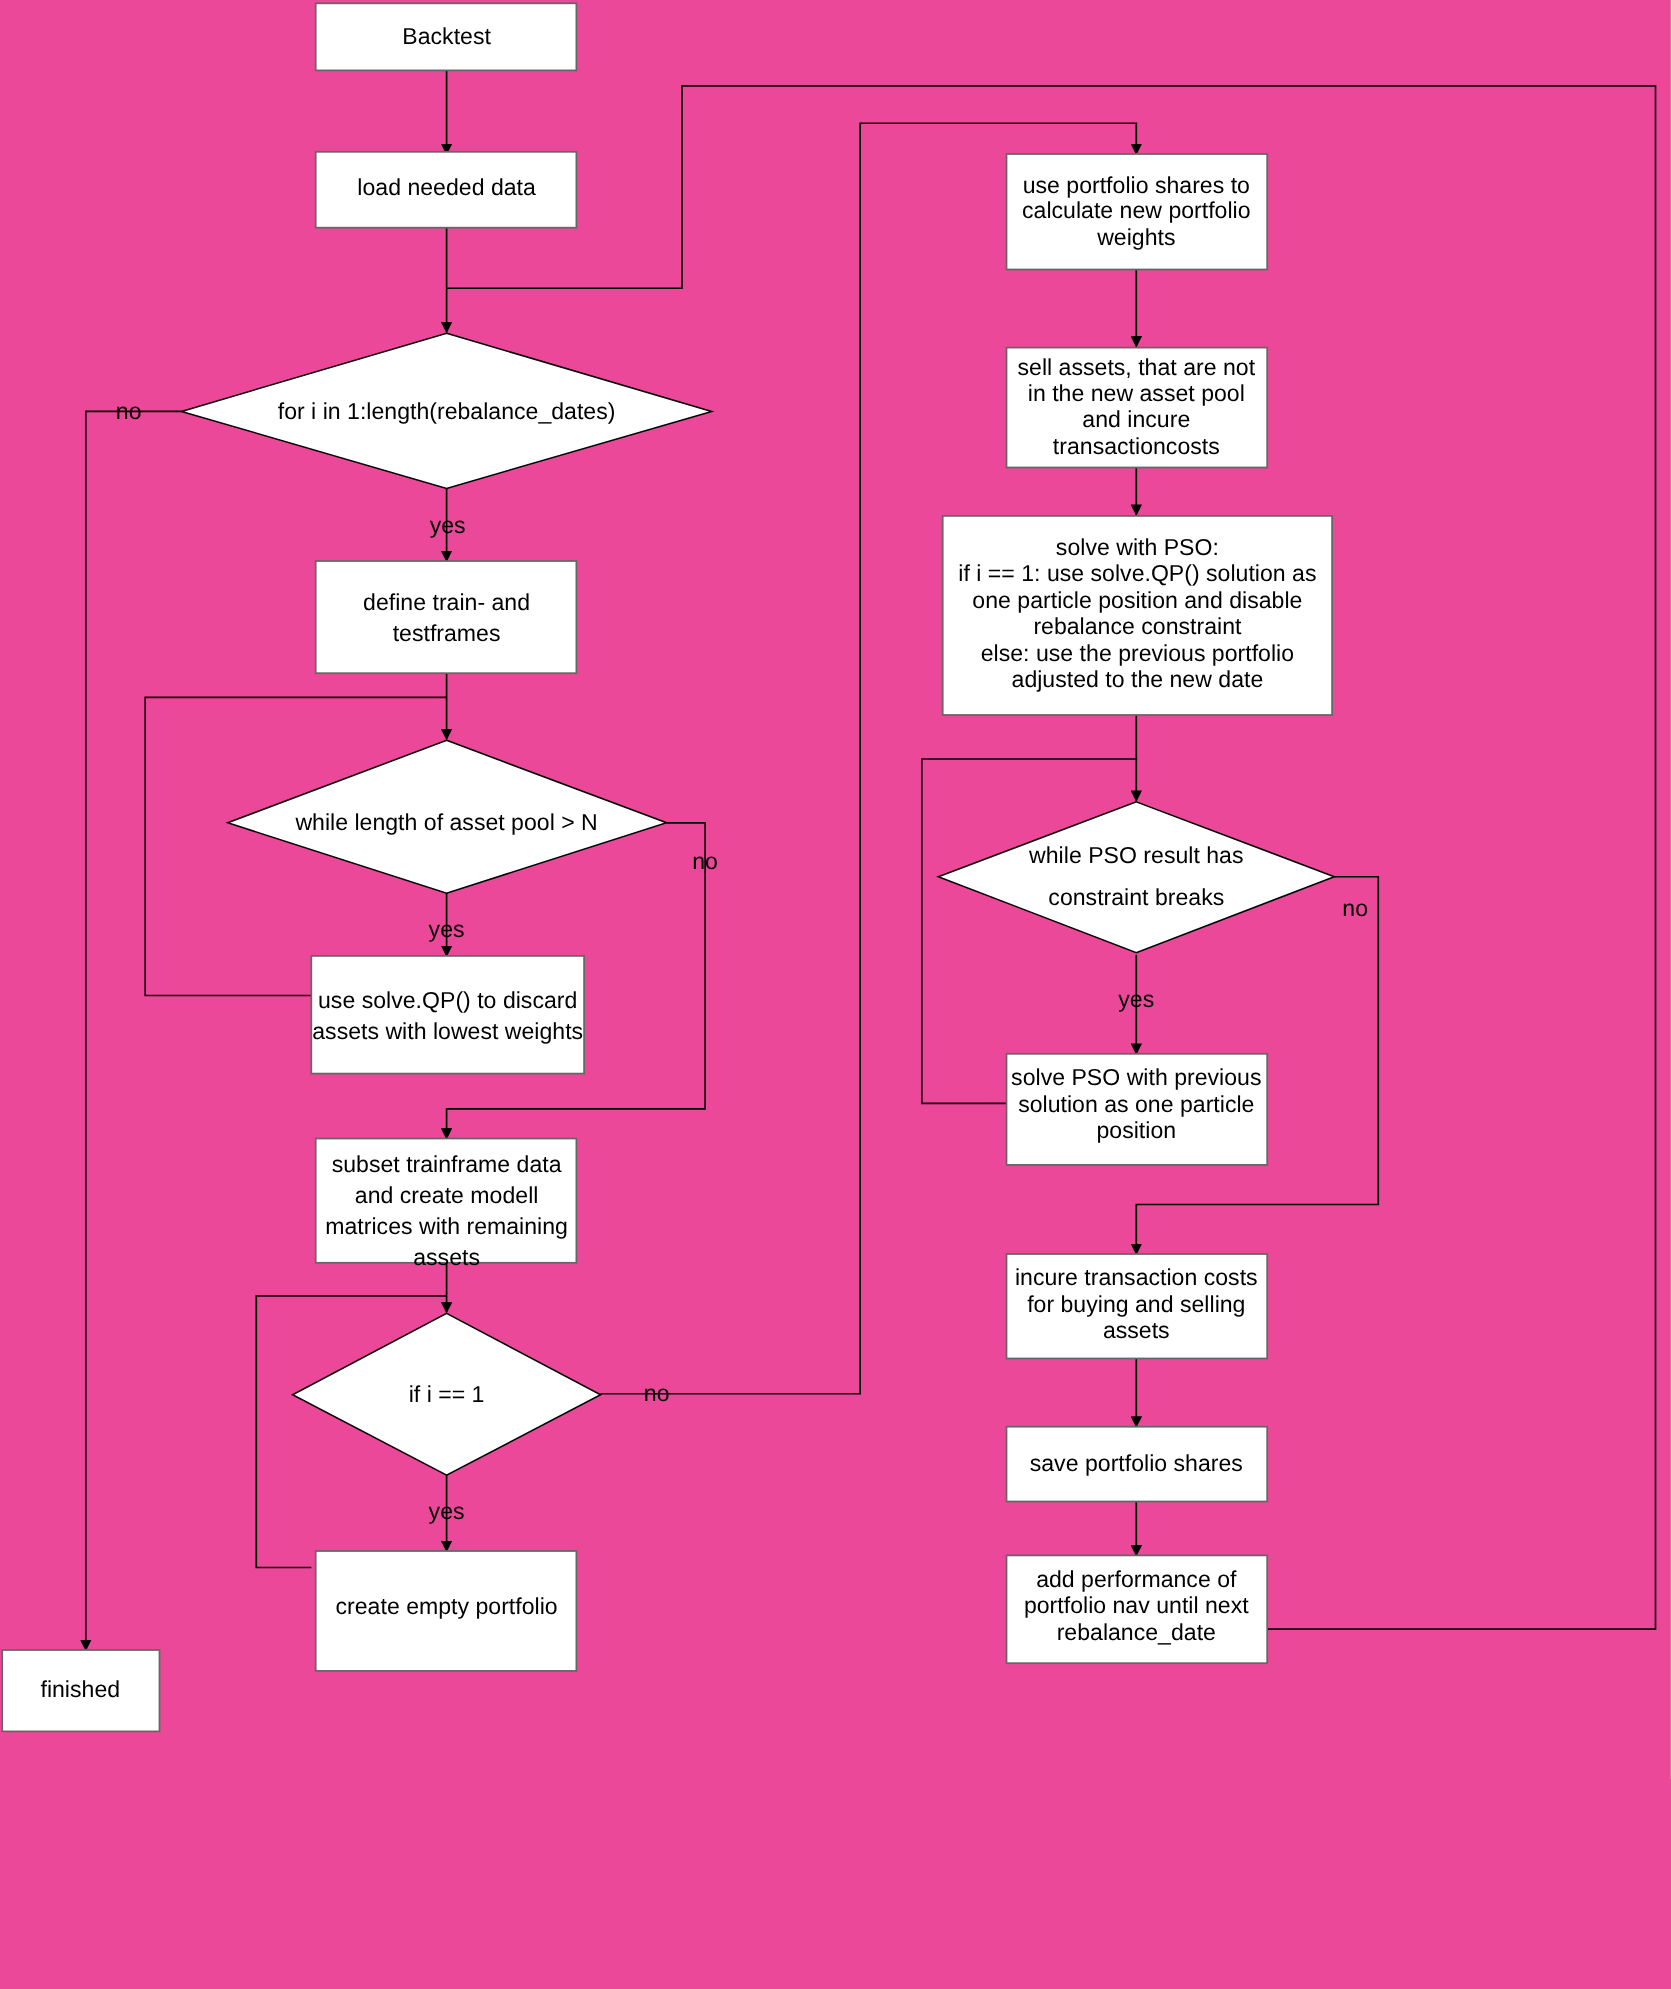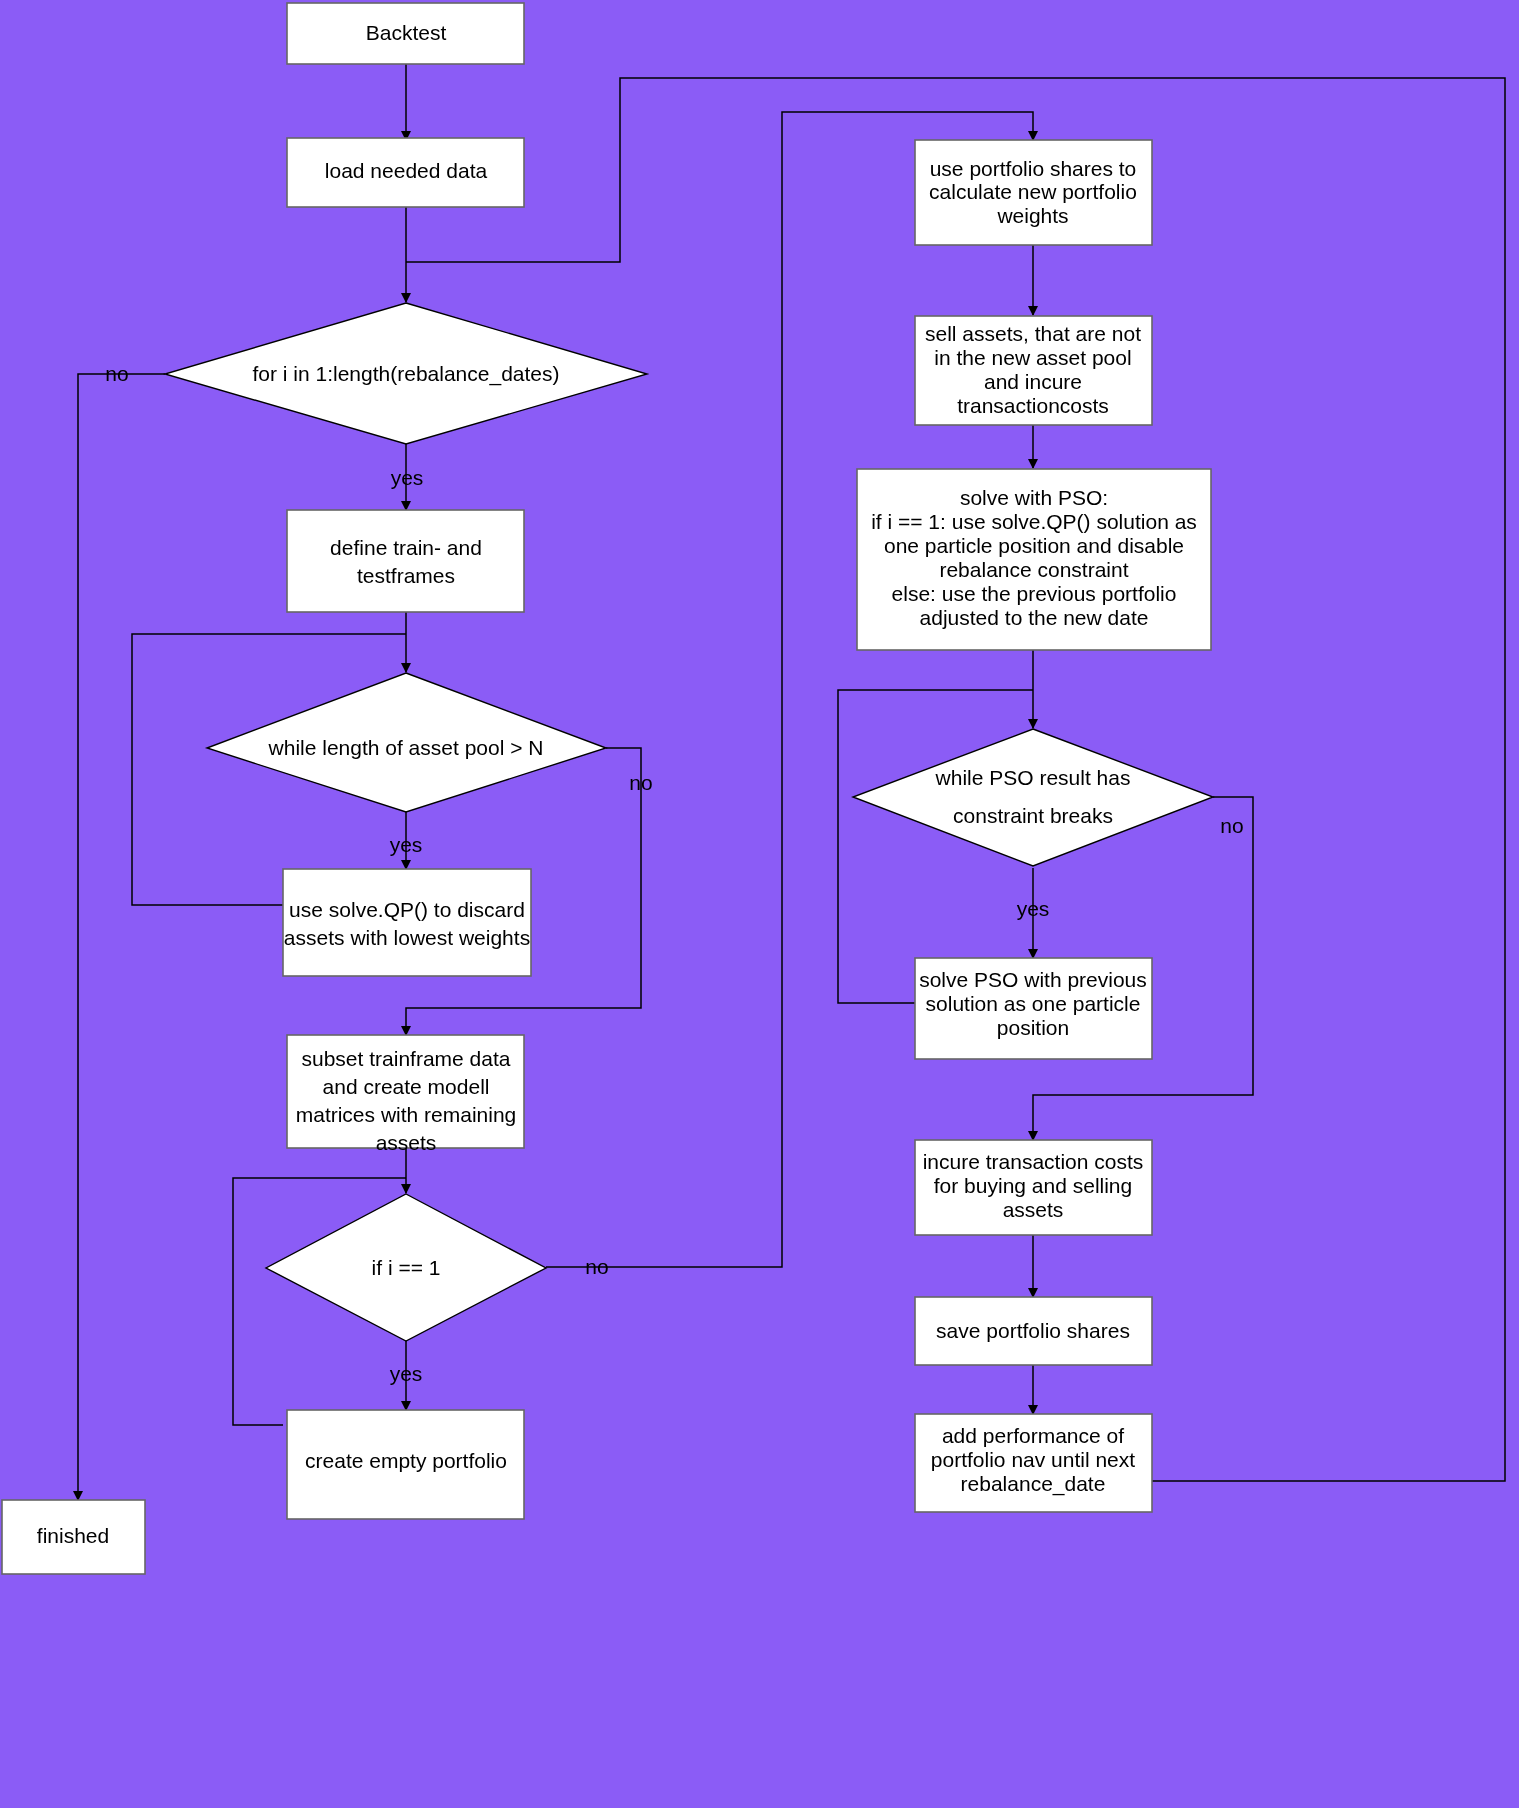--- a/index.html
+++ b/index.html
@@ -7,21 +7,21 @@
     padding: 0;
     background: #ffffff;
   }
   body {
     font-family: "Liberation Sans", sans-serif;
   }
   #flowchart-root {
     position: relative;
     width: 1519px;
     height: 1808px;
-    background: #8b5cf6;
+    background: #ec4899;
     overflow: hidden;
   }
   svg.fc {
     position: absolute;
     top: 0;
     left: 0;
     width: 1519px;
     height: 1808px;
   }
   .node-rect {

